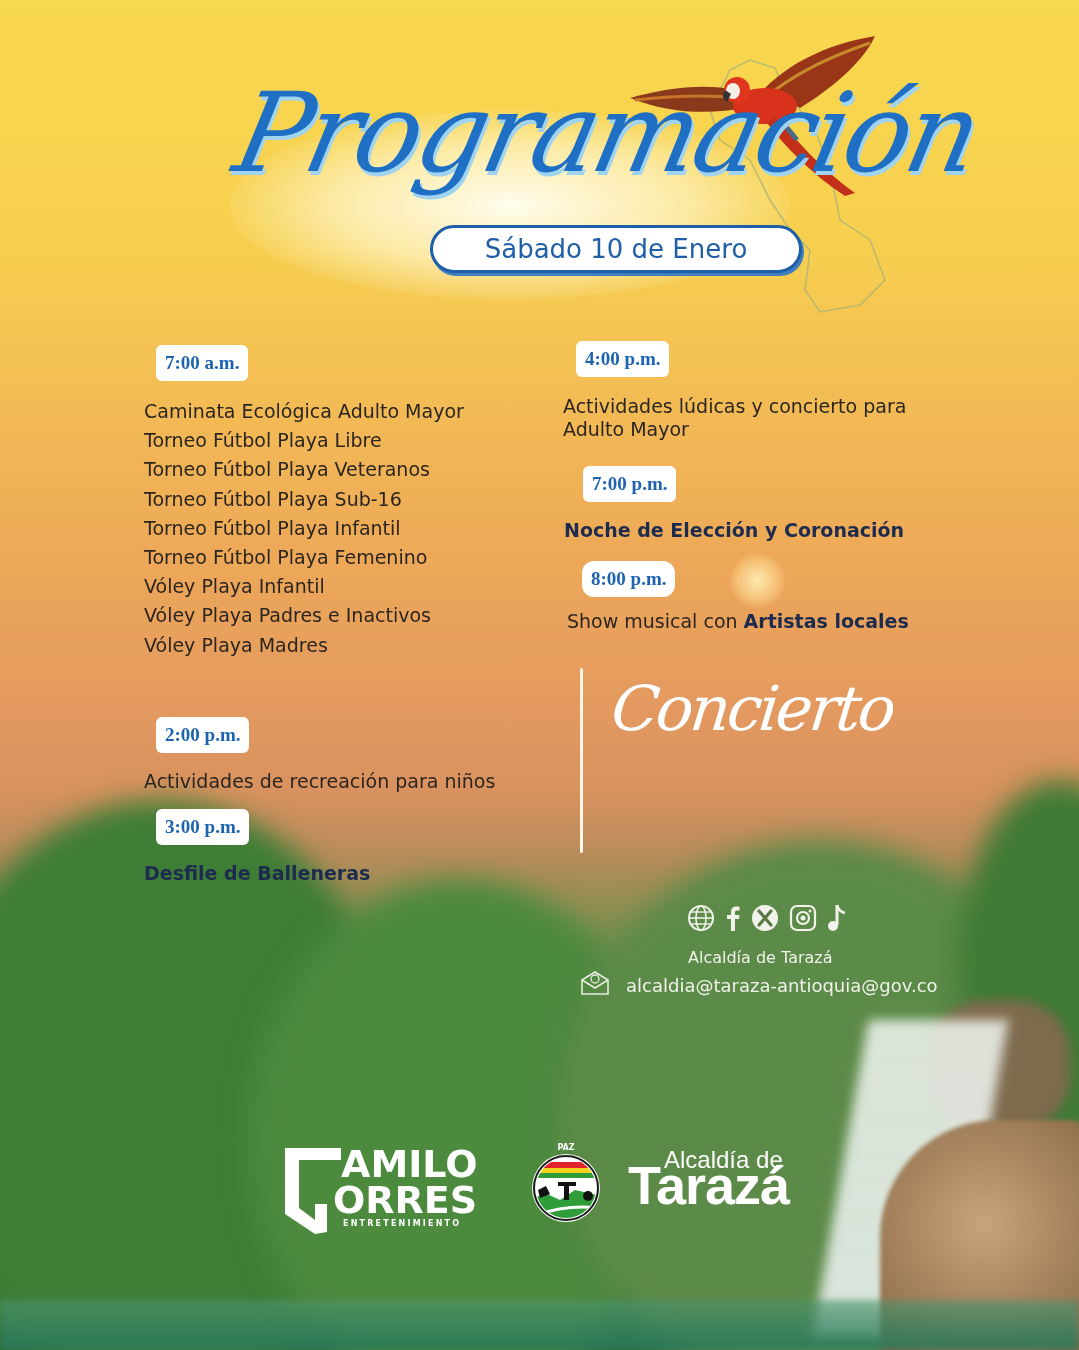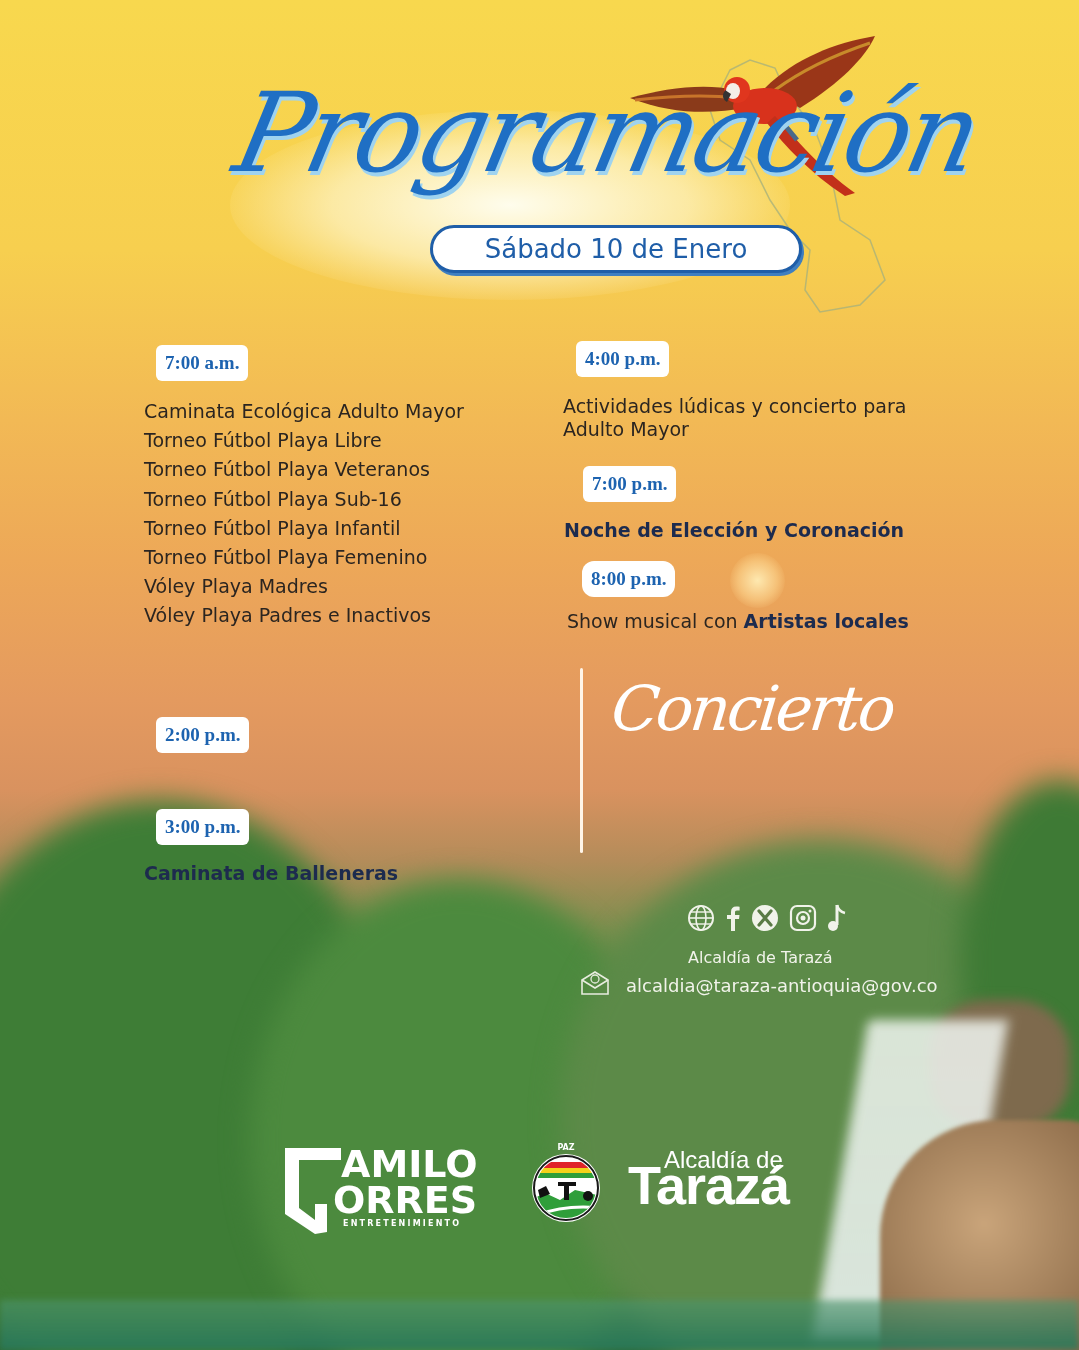--- a/index.html
+++ b/index.html
@@ -119,28 +119,30 @@
 
 
   <div class="badge" style="left:136px; top:345px;">7:00 a.m.</div>
   <div class="list" style="left:144px; top:397px;">
     <div>Caminata Ecológica Adulto Mayor</div>
     <div>Torneo Fútbol Playa Libre</div>
     <div>Torneo Fútbol Playa Veteranos</div>
     <div>Torneo Fútbol Playa Sub-16</div>
     <div>Torneo Fútbol Playa Infantil</div>
     <div>Torneo Fútbol Playa Femenino</div>
+    <div>Vóley Playa Infantil</div>
+    <div>Vóley Playa Padres e Inactivos</div>
     <div>Vóley Playa Madres</div>
-    <div>Vóley Playa Padres e Inactivos</div>
   </div>
 
   <div class="badge" style="left:136px; top:717px;">2:00 p.m.</div>
+  <div class="txt" style="left:144px; top:770px;">Actividades de recreación para niños</div>
 
   <div class="badge" style="left:136px; top:809px;">3:00 p.m.</div>
-  <div class="txt bold" style="left:144px; top:862px;">Caminata de Balleneras</div>
+  <div class="txt bold" style="left:144px; top:862px;">Desfile de Balleneras</div>
 
   <div class="badge" style="left:556px; top:341px;">4:00 p.m.</div>
   <div class="txt" style="left:563px; top:395px;">
     <div>Actividades lúdicas y concierto para</div>
     <div>Adulto Mayor</div>
   </div>
 
   <div class="badge" style="left:563px; top:466px;">7:00 p.m.</div>
   <div class="txt bold" style="left:564px; top:519px;">Noche de Elección y Coronación</div>
 

